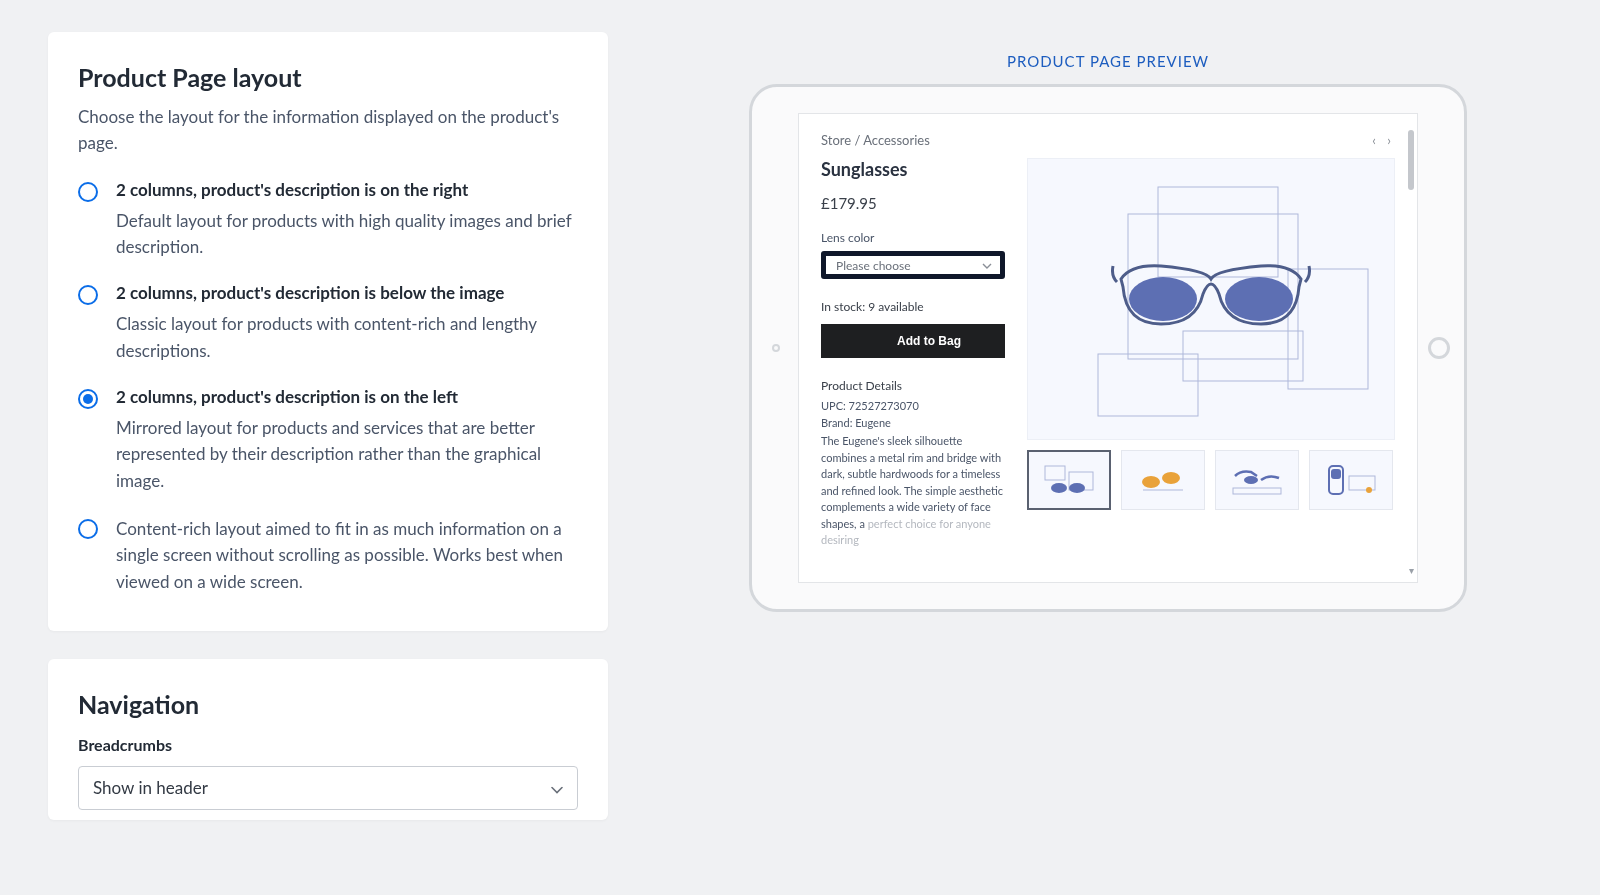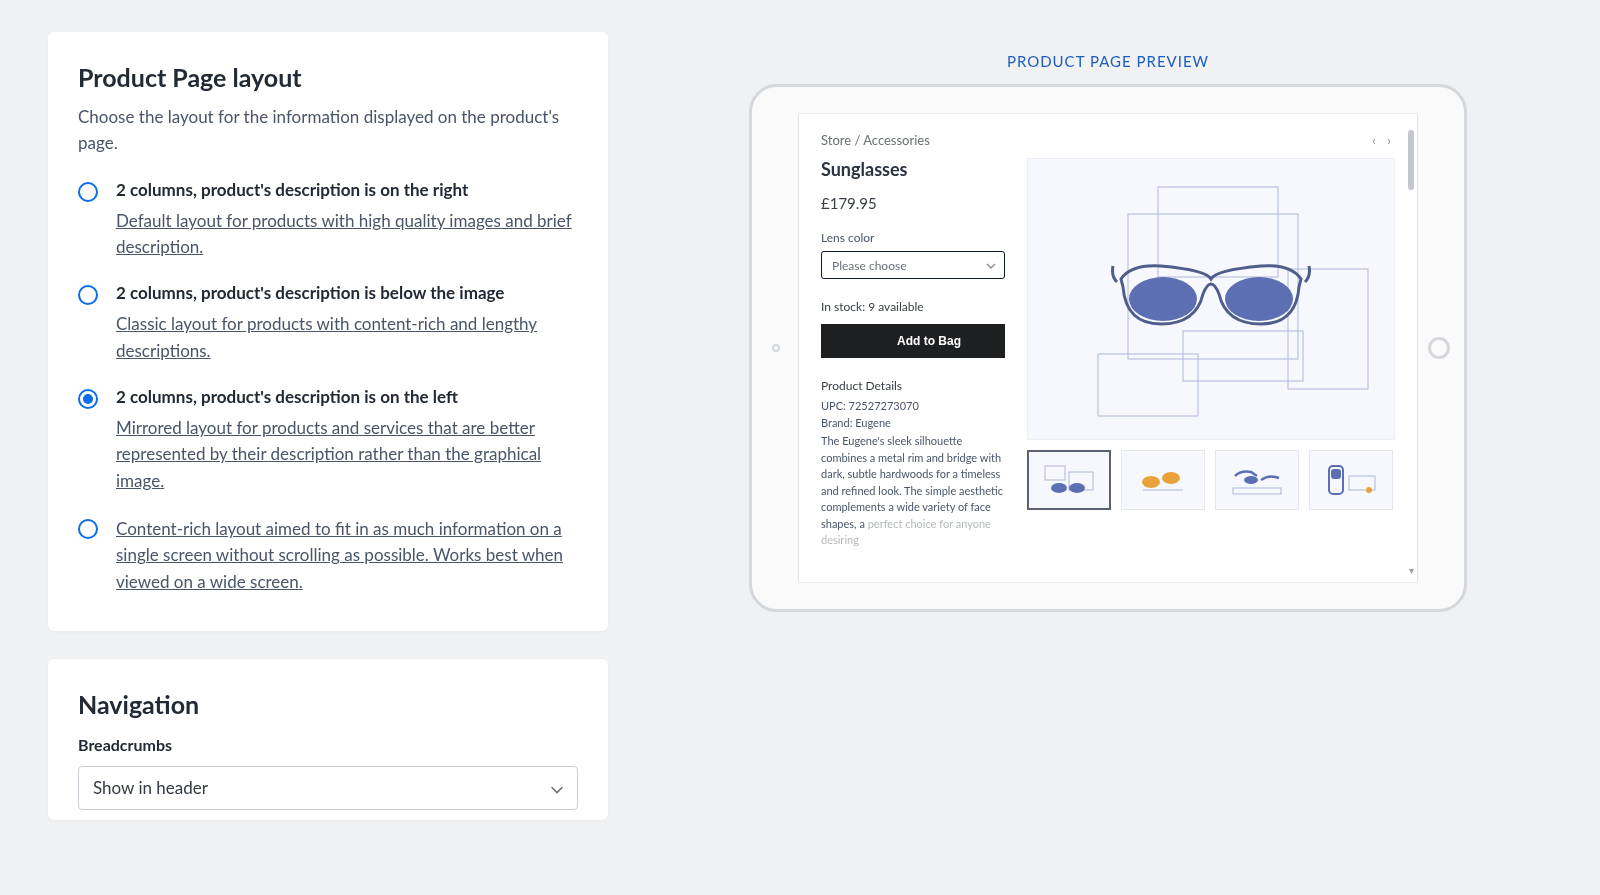--- a/index.html
+++ b/index.html
@@ -70,21 +70,20 @@
     font-size: 17px;
     font-weight: 700;
     color: #222a35;
     margin-bottom: 6px;
     line-height: 1.35;
   }
   .radio-text .opt-desc {
     font-size: 17px;
     color: #4a5568;
     line-height: 1.55;
-    text-decoration: underline;
   }
   .nav-card { padding-bottom: 10px; }
   .nav-card h2 { margin-bottom: 16px; }
   .nav-card .small-label {
     font-size: 16px;
     font-weight: 700;
     color: #222a35;
     margin-bottom: 12px;
     display: block;
   }
@@ -207,21 +206,21 @@
   }
   .field-label {
     font-size: 12px;
     color: #4a5568;
     margin-bottom: 6px;
     display: block;
   }
   .mini-select {
     width: 184px;
     height: 28px;
-    border: 1px solid #0f172a;
+    border: 5px solid #0f172a;
     border-radius: 3px;
     font-size: 12px;
     color: #6a707a;
     padding: 0 26px 0 10px;
     display: flex;
     align-items: center;
     position: relative;
     background: #fff;
     cursor: pointer;
     margin-bottom: 20px;

